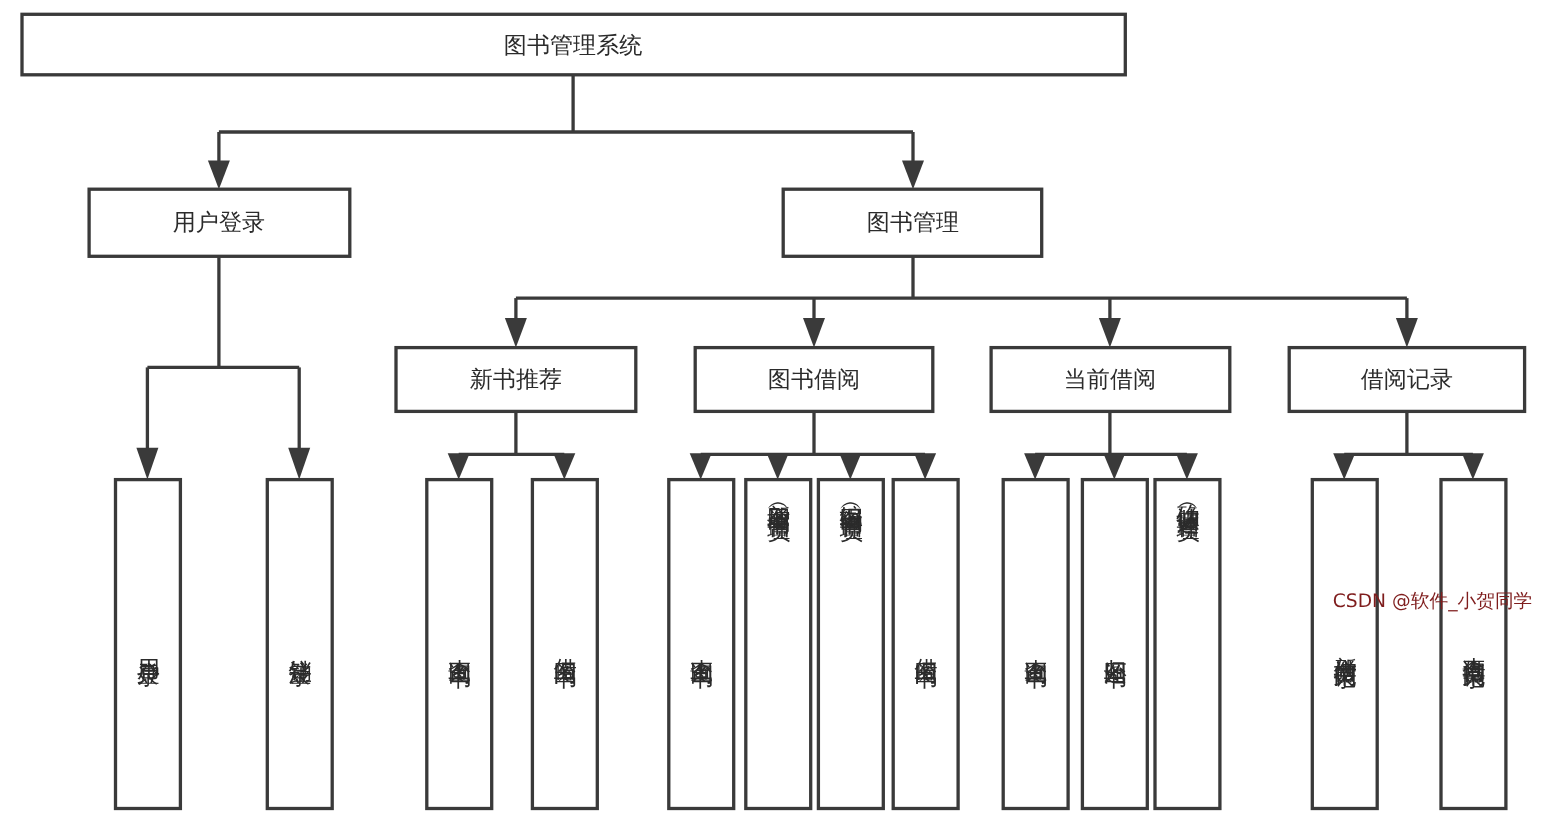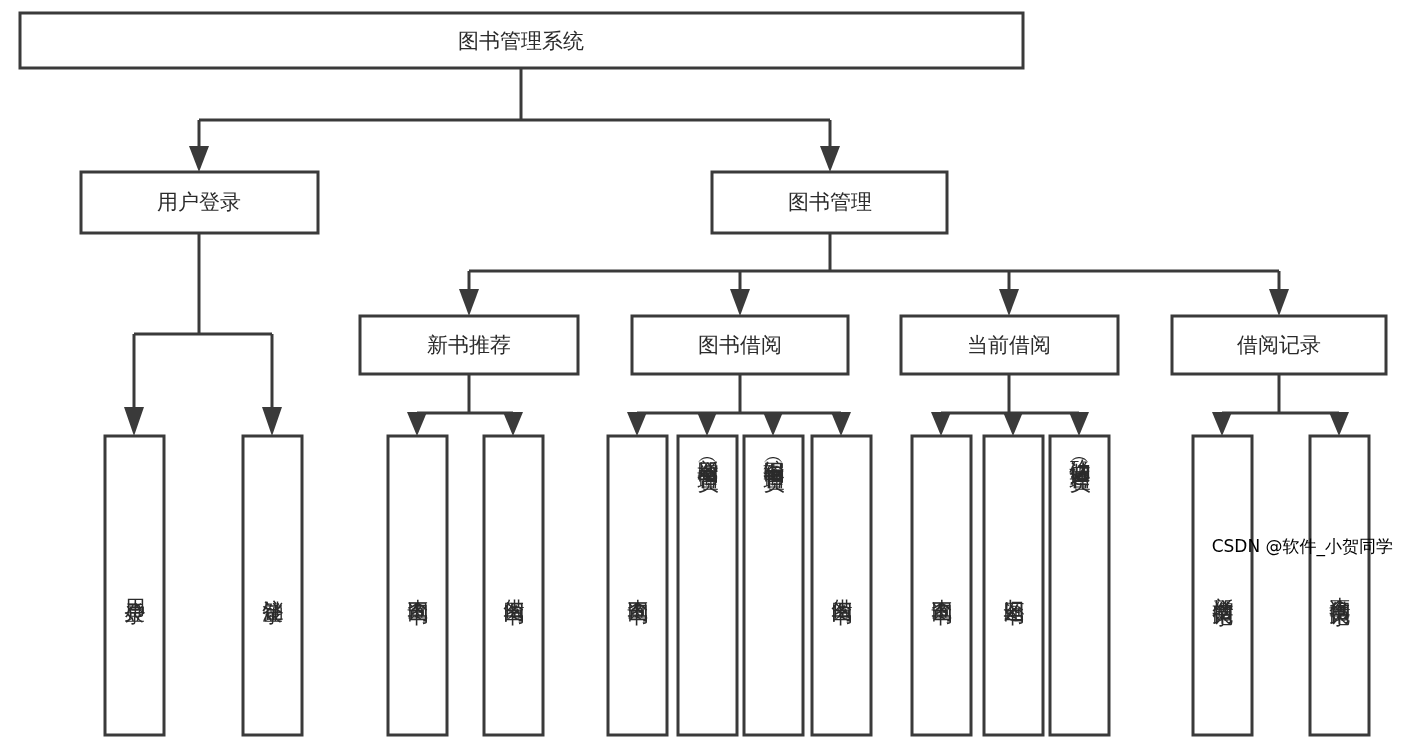--- a/index.html
+++ b/index.html
@@ -66,21 +66,21 @@
     letter-spacing: 2px;
     white-space: nowrap;
     text-align: center;
   }
   .watermark {
     position: absolute;
     right: 12px;
     bottom: 6px;
     font-family: "DejaVu Sans", "Liberation Sans", sans-serif;
     font-size: 17px;
-    color: #000000;
+    color: #7f1d1d;
     white-space: nowrap;
     user-select: none;
   }
 </style>
 </head>
 <body>
 
 <div id="diagram-root">
 
   <svg class="flow" viewBox="0 0 1405 747">

